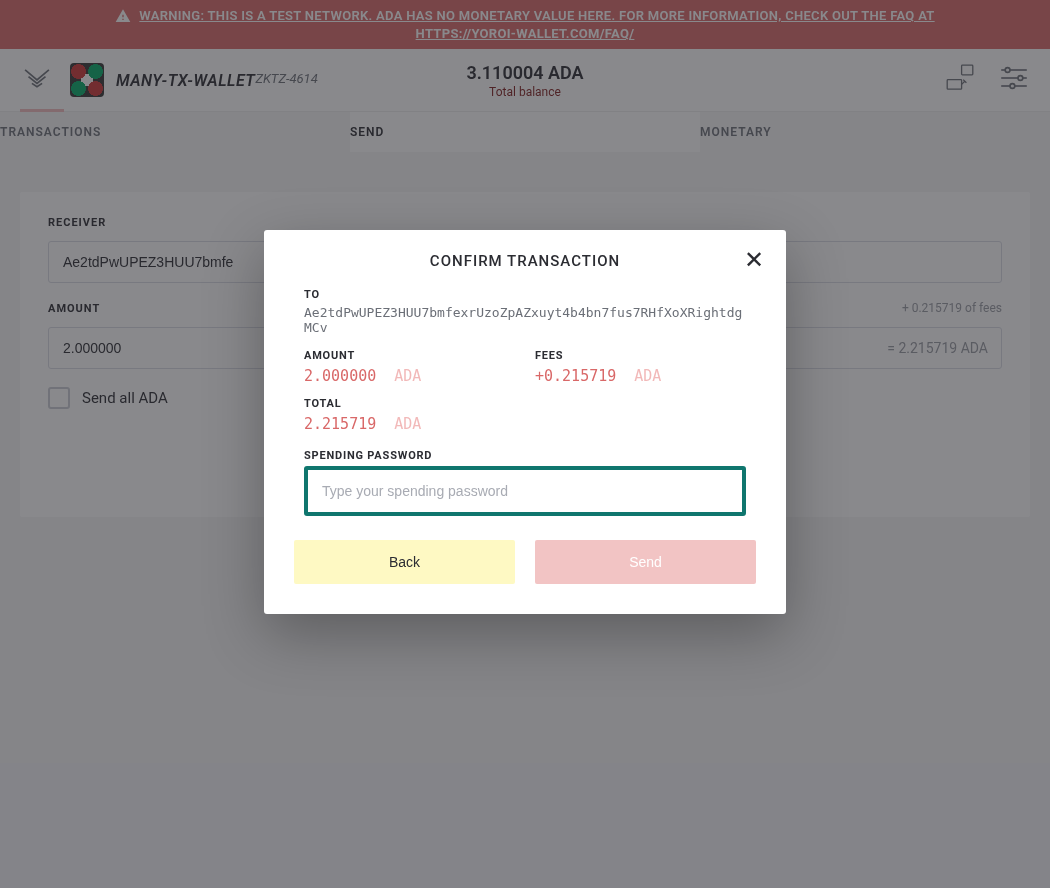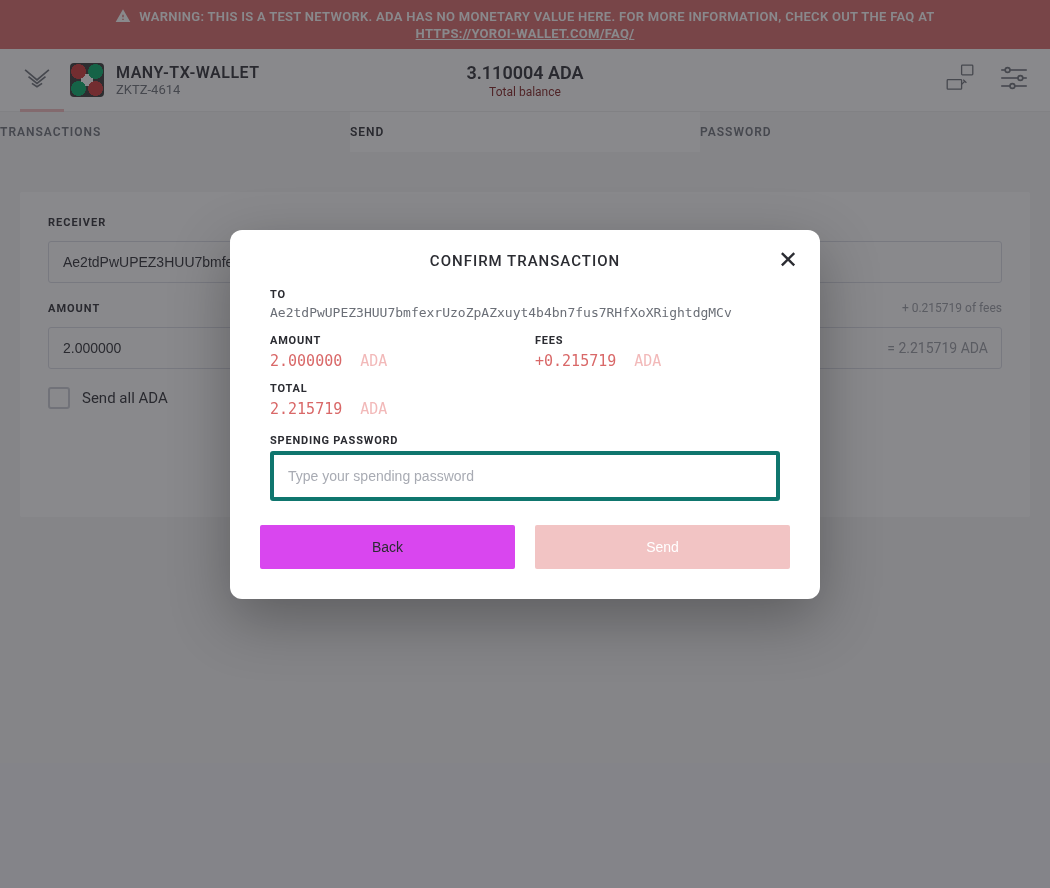--- a/index.html
+++ b/index.html
@@ -18,21 +18,21 @@
       text-align: center;
       font-size: 13px;
       font-weight: 600;
       letter-spacing: 0.3px;
       display: flex;
       flex-direction: column;
       align-items: center;
       justify-content: center;
       gap: 2px;
     }
-    .warning-line1 { display: inline-flex; align-items: flex-end; gap: 8px; }
+    .warning-line1 { display: inline-flex; align-items: flex-start; gap: 8px; text-decoration: underline; }
     .warning-link { text-decoration: underline; color: #fff; font-weight: 700; }
     .warn-icon { width: 16px; height: 16px; }
     .header {
       background: #fff;
       height: 63px;
       display: flex;
       align-items: center;
       padding: 0 20px;
       border-bottom: 1px solid #eee;
       position: relative;
@@ -45,21 +45,21 @@
       background: #333;
       display: inline-block;
       margin-right: 12px;
       background-image:
         radial-gradient(circle at 25% 25%, #c33 20%, transparent 21%),
         radial-gradient(circle at 75% 25%, #0a6 20%, transparent 21%),
         radial-gradient(circle at 25% 75%, #0a6 20%, transparent 21%),
         radial-gradient(circle at 75% 75%, #c33 20%, transparent 21%),
         radial-gradient(circle at 50% 50%, #fff 25%, #333 26%);
     }
-    .wallet-info { display: flex; flex-direction: column; }
+    .wallet-info { display: flex; flex-direction: row; font-style: italic; }
     .wallet-name { font-size: 16px; font-weight: 600; color: #2b2c32; letter-spacing: 0.5px; }
     .wallet-id { font-size: 13px; color: #6b6f77; margin-top: 0; }
     .balance-block {
       position: absolute;
       left: 50%;
       transform: translateX(-50%);
       text-align: center;
     }
     .balance-amount { font-size: 18px; font-weight: 600; color: #2b2c32; }
     .balance-label { font-size: 12px; color: #7f1d1d; margin-top: 2px; }
@@ -138,23 +138,23 @@
     .overlay {
       position: absolute;
       inset: 0;
       background: rgba(40,40,46,0.55);
       display: flex;
       align-items: flex-start;
       justify-content: center;
       padding-top: 230px;
     }
     .modal {
-      width: 590px;
-      background: #fff;
-      border-radius: 12px;
+      width: 522px;
+      background: #fff;
+      border-radius: 3px;
       padding: 22px 30px 30px 30px;
       box-shadow: 0 20px 60px rgba(0,0,0,0.3);
       position: relative;
     }
     .modal-title {
       text-align: center;
       font-size: 15px;
       font-weight: 500;
       letter-spacing: 1px;
       color: #2b2c32;
@@ -194,21 +194,21 @@
     .modal-input::placeholder { color: #a8abb3; }
     .modal-buttons { display: flex; gap: 20px; margin-top: 24px; }
     .modal-btn {
       flex: 1;
       padding: 14px 0;
       border: none;
       border-radius: 2px;
       font-size: 14px;
       cursor: pointer;
     }
-    .modal-btn.back { background: #d946ef; color: #2b2c32; }
+    .modal-btn.back { background: #fef9c3; color: #2b2c32; }
     .modal-btn.send { background: #f2c4c4; color: #fff; }
     .pw-section { margin-top: 6px; }
     .logo-underline { position: absolute; bottom: -1px; left: 20px; width: 44px; height: 3px; background: #f1babc; }
   </style>
 </head>
 <body>
 
 <div class="warning-banner">
   <span class="warning-line1">
     <svg class="warn-icon" viewBox="0 0 24 24" fill="#fff">
@@ -256,21 +256,21 @@
         <line x1="4" y1="30" x2="36" y2="30"></line>
           <circle cx="18" cy="30" r="3" fill="#f5f5f7"></circle>
       </svg>
     </span>
   </div>
 </div>
 
 <div class="tabs">
   <div class="tab">TRANSACTIONS</div>
   <div class="tab active">SEND</div>
-  <div class="tab">PASSWORD</div>
+  <div class="tab">MONETARY</div>
 </div>
 
 <div class="content-panel">
   <div class="field-label">RECEIVER</div>
   <div class="input-wrap">
     <input class="text-input" value="Ae2tdPwUPEZ3HUU7bmfe" style="">
   </div>
   <div class="amount-row">
     <div class="field-label">AMOUNT</div>
     <div class="fees-note">+ 0.215719 of fees</div>

